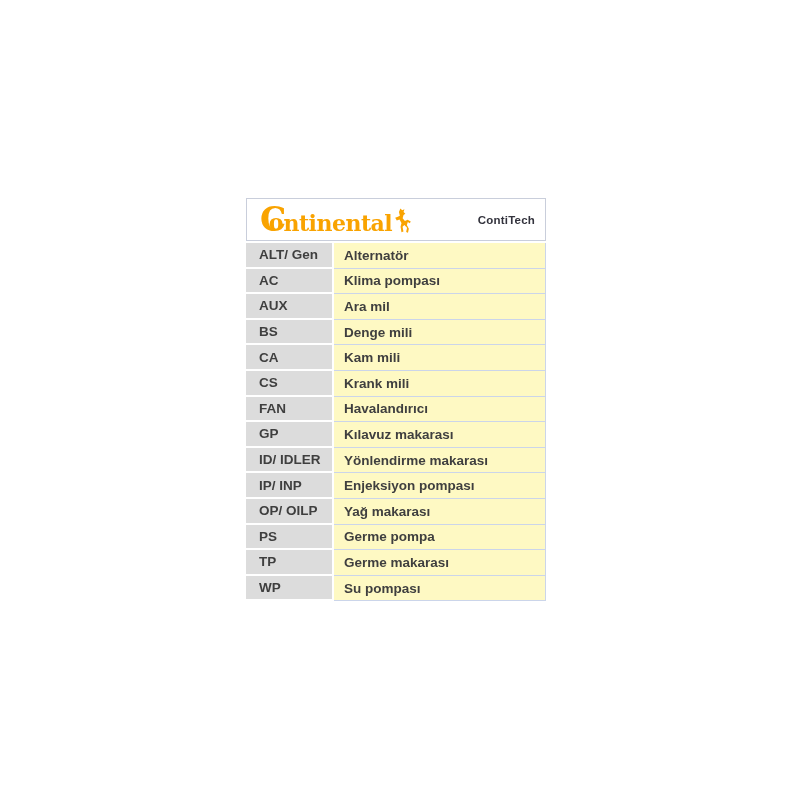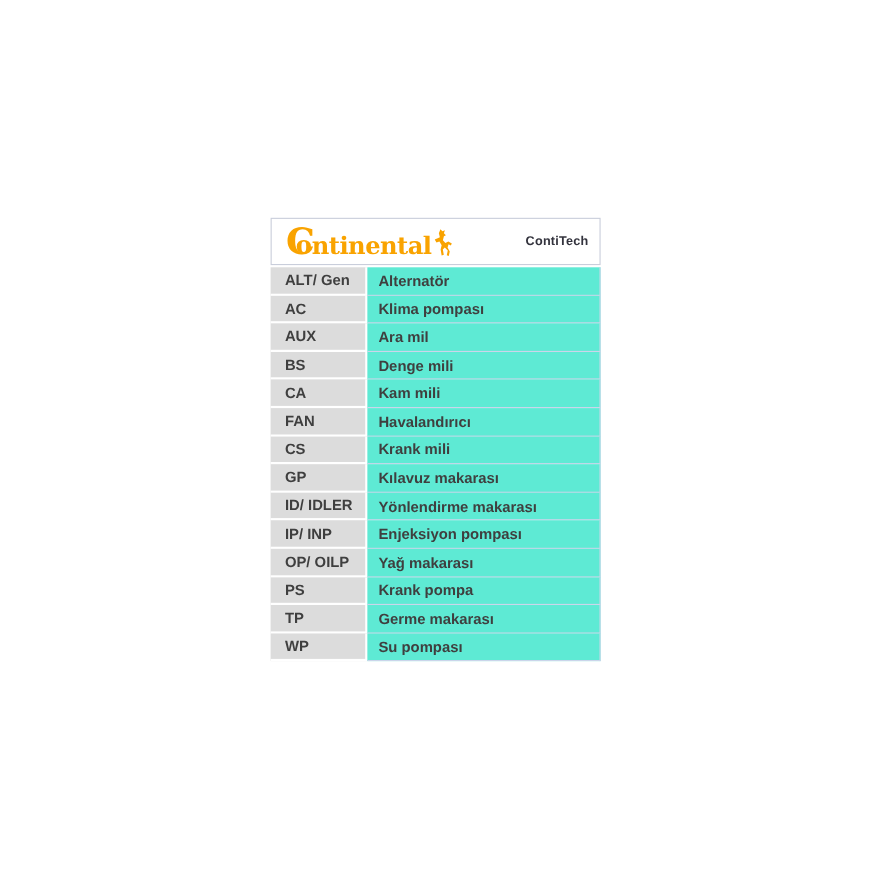--- a/index.html
+++ b/index.html
@@ -85,21 +85,21 @@
     text-align: left;
     padding: 0 0 0 13px;
     font-size: 13.5px;
     font-weight: bold;
     color: #3f3f3f;
     white-space: nowrap;
   }
   table.abbr-table td {
     box-sizing: border-box;
     height: 25.6px;
-    background: #5eead4;
+    background: #fef9c3;
     border-bottom: 1px solid #cbd5ea;
     border-right: 1px solid #cbd5ea;
     padding: 0 0 0 10px;
     font-size: 13.5px;
     font-weight: bold;
     color: #3f3f3f;
     white-space: nowrap;
   }
 </style>
 </head>
@@ -136,46 +136,46 @@
         </tr>
         <tr>
           <th>BS</th>
           <td>Denge mili</td>
         </tr>
         <tr>
           <th>CA</th>
           <td>Kam mili</td>
         </tr>
         <tr>
+          <th>CS</th>
+          <td>Krank mili</td>
+        </tr>
+        <tr>
           <th>FAN</th>
           <td>Havalandırıcı</td>
-        </tr>
-        <tr>
-          <th>CS</th>
-          <td>Krank mili</td>
         </tr>
         <tr>
           <th>GP</th>
           <td>Kılavuz makarası</td>
         </tr>
         <tr>
           <th>ID/ IDLER</th>
           <td>Yönlendirme makarası</td>
         </tr>
         <tr>
           <th>IP/ INP</th>
           <td>Enjeksiyon pompası</td>
         </tr>
         <tr>
           <th>OP/ OILP</th>
           <td>Yağ makarası</td>
         </tr>
         <tr>
           <th>PS</th>
-          <td>Krank pompa</td>
+          <td>Germe pompa</td>
         </tr>
         <tr>
           <th>TP</th>
           <td>Germe makarası</td>
         </tr>
         <tr>
           <th>WP</th>
           <td>Su pompası</td>
         </tr>
       </tbody>

